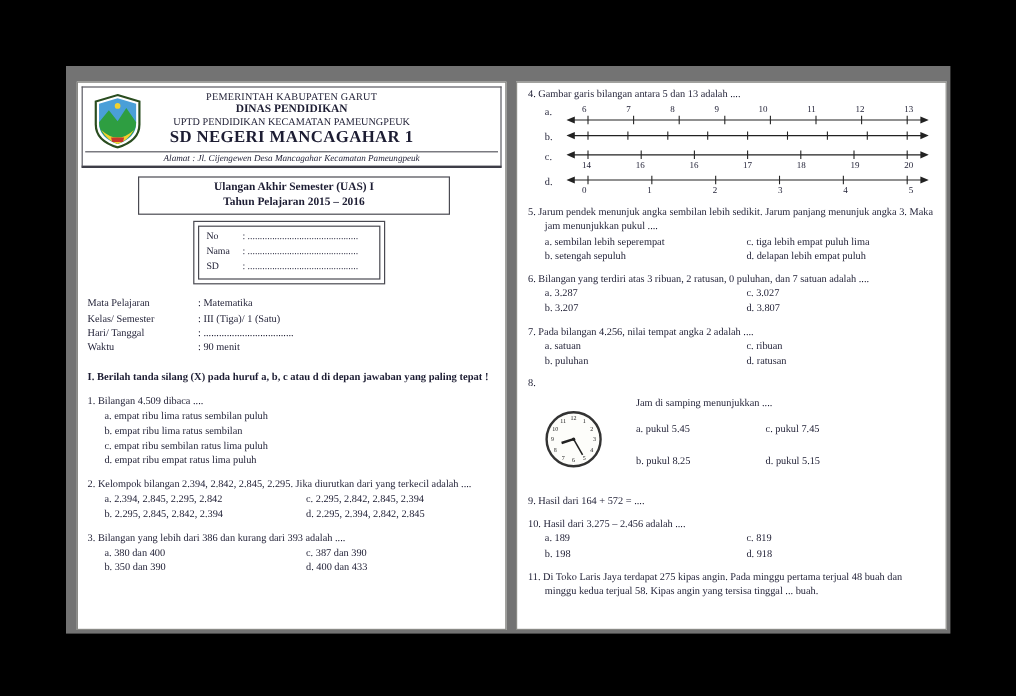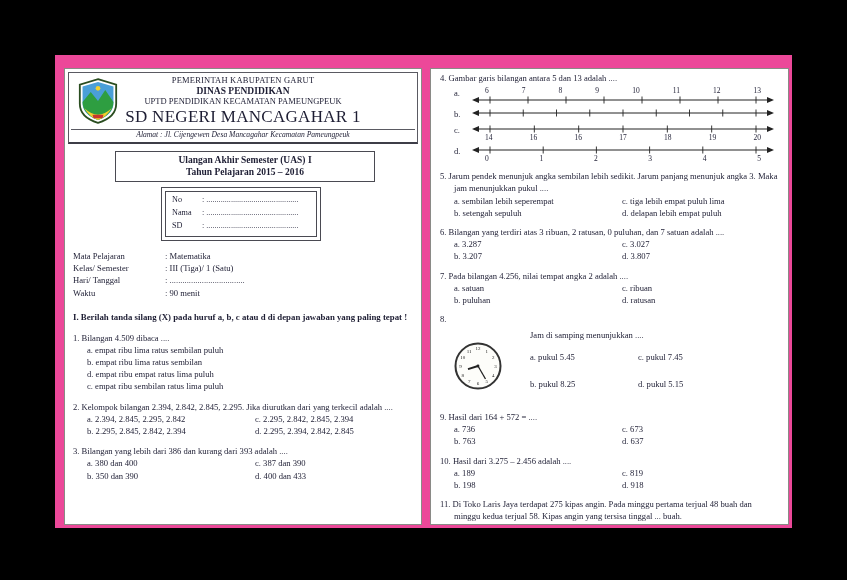--- a/index.html
+++ b/index.html
@@ -1,30 +1,30 @@
 <!DOCTYPE html>
 <html><head>
 <meta charset="utf-8">
 <style>
   html,body{margin:0;padding:0}
   body{width:847px;height:580px;background:#000;position:relative;overflow:hidden;
        font-family:"Liberation Serif",serif;color:#1d1d33}
-  .paper{position:absolute;left:55px;top:55px;width:737px;height:473px;background:#ec4899}
+  .paper{position:absolute;left:55px;top:55px;width:737px;height:473px;background:#737373}
   .col{position:absolute;top:13px;height:457px;border:1px solid #8a8a86;background:#fff;box-sizing:border-box}
   .col-left{left:9px;width:358px}
   .col-right{left:375px;width:359px;padding:3px 7px}
 
   
   .kop{margin:3px 3px 0;border:1px solid #5a5a62;border-bottom:2px solid #3d3d47;
        text-align:center;padding:3px 2px 0;position:relative;line-height:1.15}
   .logo{position:absolute;left:9px;top:5px;width:40px;height:46px}
   .k1{font-size:8.5px;letter-spacing:.2px}
   .k2{font-size:9.5px;font-weight:bold}
   .k3{font-size:8.5px}
-  .k4{font-size:17px;font-weight:normal;letter-spacing:.3px;margin-top:1px}
+  .k4{font-size:14px;font-weight:bold;letter-spacing:.3px;margin-top:1px}
   .alamat{font-size:7.6px;font-style:italic;margin-top:2px;border-top:1px solid #5a5a62;padding:1px 0 2px}
 
   .title-box{width:258px;margin:7px 0 0 50px;border:1px solid #4a4a52;text-align:center;padding:2px 0 3px;line-height:1.3}
   .tb{font-size:9.5px;font-weight:bold}
 
   .id-box{width:160px;margin:5px 10px 0 96px;border:1px solid #4a4a52;padding:3px;box-sizing:border-box}
   .id-inner{border:1px solid #4a4a52;padding:2px 6px 3px}
   .id-row{display:flex;font-size:8.2px;line-height:1.55}
   .id-label{width:30px}
   .id-value{flex:1;white-space:nowrap;overflow:hidden}
@@ -122,22 +122,22 @@
       </div>
     </div>
 
     <div class="sec">I. Berilah tanda silang (X) pada huruf a, b, c atau d di depan jawaban yang paling tepat !</div>
 
     <div class="q">
       <div class="q-text">1. Bilangan 4.509 dibaca ....</div>
       <div class="opts">
         <div>a. empat ribu lima ratus sembilan puluh</div>
         <div>b. empat ribu lima ratus sembilan</div>
+        <div>c. empat ribu sembilan ratus lima puluh</div>
         <div>d. empat ribu empat ratus lima puluh</div>
-        <div>c. empat ribu sembilan ratus lima puluh</div>
       </div>
     </div>
 
     <div class="q">
       <div class="q-text">2. Kelompok bilangan 2.394, 2.842, 2.845, 2.295. Jika diurutkan dari yang terkecil adalah ....</div>
       <div class="opts-2">
         <div>a. 2.394, 2.845, 2.295, 2.842</div>
         <div>c. 2.295, 2.842, 2.845, 2.394</div>
         <div>b. 2.295, 2.845, 2.842, 2.394</div>
         <div>d. 2.295, 2.394, 2.842, 2.845</div>
@@ -323,26 +323,20 @@
             <div>b. pukul 8.25</div>
             <div>d. pukul 5.15</div>
           </div>
         </div>
       </div>
       <div class="q8-bottom"></div>
     </div>
 
     <div class="q">
       <div class="q-text">9. Hasil dari 164 + 572 = ....</div>
-      <div class="opts-2">
-        <div>a. 736</div>
-        <div>c. 673</div>
-        <div>b. 763</div>
-        <div>d. 637</div>
-      </div>
     </div>
 
     <div class="q">
       <div class="q-text">10. Hasil dari 3.275 – 2.456 adalah ....</div>
       <div class="opts-2">
         <div>a. 189</div>
         <div>c. 819</div>
         <div>b. 198</div>
         <div>d. 918</div>
       </div>

